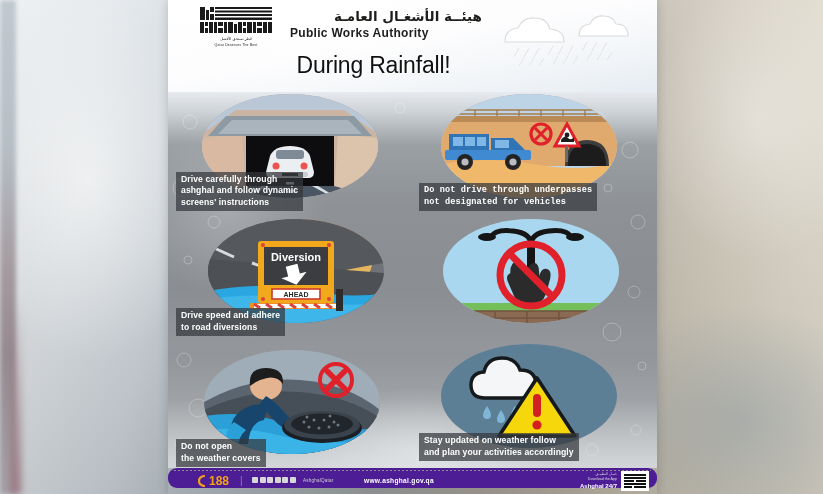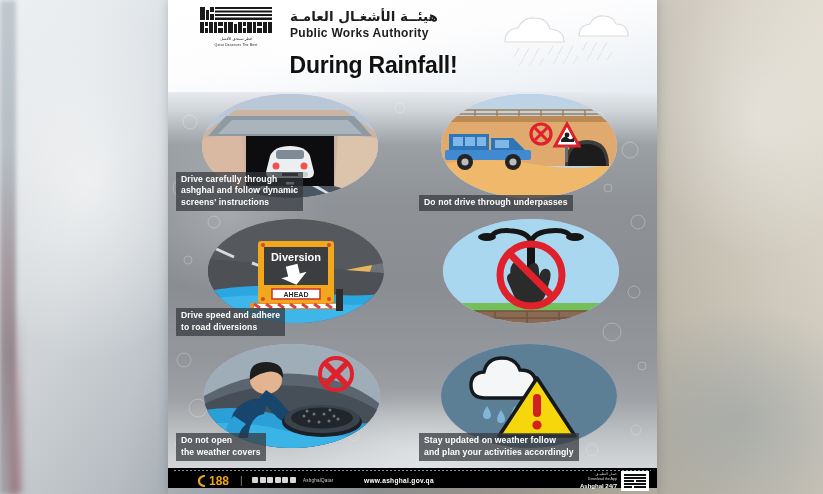--- a/index.html
+++ b/index.html
@@ -40,52 +40,52 @@
 
   
   .logo{position:absolute;left:32px;top:7px;width:72px;height:42px;}
   .logo svg{display:block;}
   .logo .tag{font-size:3.4px;letter-spacing:.2px;color:#222;text-align:center;
     font-family:"Liberation Sans",sans-serif;line-height:5px;margin-top:1px;white-space:nowrap;}
   .logo .tagar{font-size:3.8px;color:#222;text-align:center;line-height:5px;white-space:nowrap;}
 
   .org{position:absolute;left:122px;top:8px;width:240px;}
   .org .ar{font-size:13.5px;color:#1d1d1b;text-align:left;letter-spacing:.5px;
-    font-family:"DejaVu Sans",sans-serif;direction:rtl;line-height:17px;font-weight:600;}
+    font-family:"DejaVu Sans",sans-serif;direction:rtl;line-height:17px;font-weight:600;margin-left:44px;}
   .org .en{font-size:12px;color:#1d1d1b;letter-spacing:.3px;line-height:16px;font-weight:600;}
 
   
   .clouds{position:absolute;right:6px;top:2px;width:160px;height:64px;}
 
   .title{position:absolute;left:0;top:52px;width:411px;text-align:center;
-    font-size:23px;font-weight:bold;color:#111;letter-spacing:-.2px;
+    font-size:23px;font-weight:normal;color:#111;letter-spacing:-.2px;
     text-shadow:1px 1px 0 rgba(255,255,255,.8);}
 
   
   .bodybg{position:absolute;left:0;top:92px;width:489px;height:376px;
     background:linear-gradient(180deg,#e7eaee 0%,#cfd4d8 5%,#9ba0a4 14%,#8e9296 30%,#8a8e92 52%,#93979b 68%,#8c9094 82%,#a9adb0 92%,#c2c5c7 100%);}
   .bodybg .drops{position:absolute;inset:0;opacity:.55;}
   .bodybg .wash{position:absolute;inset:0;
     background:
       radial-gradient(ellipse 140px 120px at 60px 120px, rgba(255,255,255,.22), rgba(255,255,255,0) 70%),
       radial-gradient(ellipse 180px 90px at 250px 360px, rgba(240,243,245,.5), rgba(255,255,255,0) 72%),
       linear-gradient(180deg, rgba(255,255,255,0) 70%, rgba(225,228,230,.55) 100%);}
 
   
   .grid{position:absolute;left:0;top:92px;width:489px;height:376px;}
   .cell{position:absolute;width:244px;height:125px;}
   .oval{position:absolute;left:34px;top:2px;width:176px;height:104px;border-radius:50%;overflow:hidden;
-    background:#c4b5fd;}
+    background:#a3a3a3;}
   .cap{position:absolute;left:8px;bottom:6px;background:rgba(52,56,60,.72);
     color:#fff;font-weight:bold;font-size:8.6px;line-height:11.4px;
     padding:2px 5px 3px 5px;letter-spacing:.1px;}
   .cap.wide{left:6px;}
 
   
-  .ftr{position:absolute;left:0;top:468px;width:489px;height:20px;background:#000000;}
+  .ftr{position:absolute;left:0;top:468px;width:489px;height:20px;background:#4c1d95;border-radius:9px;}
   .ftr .dash{position:absolute;left:6px;top:2px;right:6px;height:1px;
     background:repeating-linear-gradient(90deg,#8d8d8d 0 2px,transparent 2px 4px);}
   .ftr .phone{position:absolute;left:30px;top:6px;color:#f0a21a;font-size:12px;font-weight:bold;
     display:flex;align-items:center;gap:3px;}
   .ftr .sep{position:absolute;left:72px;top:7px;color:#888;font-size:10px;}
   .ftr .socials{position:absolute;left:84px;top:9px;display:flex;gap:1.5px;align-items:center;}
   .ftr .socials i{display:block;width:6px;height:6px;background:#d8d8d8;border-radius:1px;}
   .ftr .handle{position:absolute;left:135px;top:10px;color:#cfcfcf;font-size:4.6px;letter-spacing:.2px;}
   .ftr .web{position:absolute;left:196px;top:9px;color:#ffffff;font-size:6.6px;letter-spacing:.3px;font-weight:bold;}
   .ftr .appwrap{position:absolute;right:8px;top:3px;display:flex;align-items:center;gap:4px;}
@@ -252,21 +252,21 @@
             </g>
           </svg>
         </div>
         <div class="cap">
           <div>Drive carefully through</div>
           <div>ashghal and follow dynamic</div>
           <div>screens' instructions</div>
         </div>
       </div>
 
-      <div class="cell" style="left:245px;top:0px;">
+      <div class="cell" style="left:245px;top:0px;font-family:Liberation Mono, monospace;">
         <div class="oval" style="left:28px;">
           <svg width="176" height="104" viewBox="0 0 176 104">
             <rect width="176" height="104" fill="#bcd4e6"></rect>
             <rect x="0" y="26" width="176" height="46" fill="#e0a96d"></rect>
             <rect x="0" y="22" width="176" height="6" fill="#b98a55"></rect>
             <g stroke="#a87c4b" stroke-width="1.4">
               <path d="M0 16 L176 16"></path>
                 <path d="M0 20 L176 20"></path>
             </g>
             <g stroke="#9c7244" stroke-width="1.2">
@@ -304,20 +304,21 @@
             <g>
               <path d="M126 30 L138 52 L114 52 Z" fill="#ffffff" stroke="#e0202a" stroke-width="3"></path>
               <path d="M120 46 q4-6 7-2 q3 3 6-1 l0 5 l-13 0 z" fill="#1d1d1d"></path>
               <circle cx="126" cy="41" r="2.4" fill="#1d1d1d"></circle>
               <rect x="124" y="52" width="3" height="16" fill="#6b6b6b"></rect>
             </g>
           </svg>
         </div>
         <div class="cap wide">
           <div>Do not drive through underpasses</div>
+          <div>not designated for vehicles</div>
         </div>
       </div>
 
       <div class="cell" style="left:0px;top:125px;">
         <div class="oval" style="left:40px;">
           <svg width="176" height="104" viewBox="0 0 176 104">
             <rect width="176" height="104" fill="#6f7276"></rect>
             <circle cx="122" cy="34" r="44" fill="#e6b55f"></circle>
             <path d="M0 0 L176 0 L176 44 q-60 10 -100 22 q-40 12 -76 10 Z" fill="#55585c"></path>
             <path d="M0 40 L176 54 L176 104 L0 104 Z" fill="#4d5055"></path>
@@ -377,21 +378,21 @@
               <path d="M68 60 q-3-16 6-18 q6-1 8 9 l1 5 q2-12 8-12 q6 0 5 13 q3-9 8-7 q6 2 2 14 l-3 11 q-4 11 -16 11 q-12 0-16-9 l-6-14 q-3-7 3-9 q5-2 7 6 z" fill="#2b2b2b"></path>
             </g>
             <g>
               <circle cx="88" cy="56" r="31" fill="none" stroke="#e0202a" stroke-width="7"></circle>
               <path d="M66 34 L110 78" stroke="#e0202a" stroke-width="7"></path>
             </g>
           </svg>
         </div>
       </div>
 
-      <div class="cell" style="left:0px;top:250px;">
+      <div class="cell" style="left:0px;top:256px;">
         <div class="oval" style="left:36px;">
           <svg width="176" height="104" viewBox="0 0 176 104">
             <rect width="176" height="104" fill="#9fadb8"></rect>
             <path d="M0 52 q46 -26 96 -22 q48 4 80 30 L176 104 L0 104 Z" fill="#5b656f"></path>
             <path d="M0 60 q46 -22 96 -18 q48 4 80 26 L176 104 L0 104 Z" fill="#464f57"></path>
             <path d="M0 66 q40 -6 78 6 q40 12 98 6 L176 104 L0 104 Z" fill="#2ba0d8"></path>
             <path d="M0 80 q40 -4 78 6 q40 10 98 4 L176 104 L0 104 Z" fill="#3db6ea" opacity=".85"></path>
             <g>
               <path d="M28 94 q-6-24 10-34 q12-8 26-4 l-4 14 q-14 2 -16 24 z" fill="#17456b"></path>
               <path d="M22 96 q-2-16 8-24 l12 8 q-8 7 -8 18 z" fill="#2ba0d8"></path>

